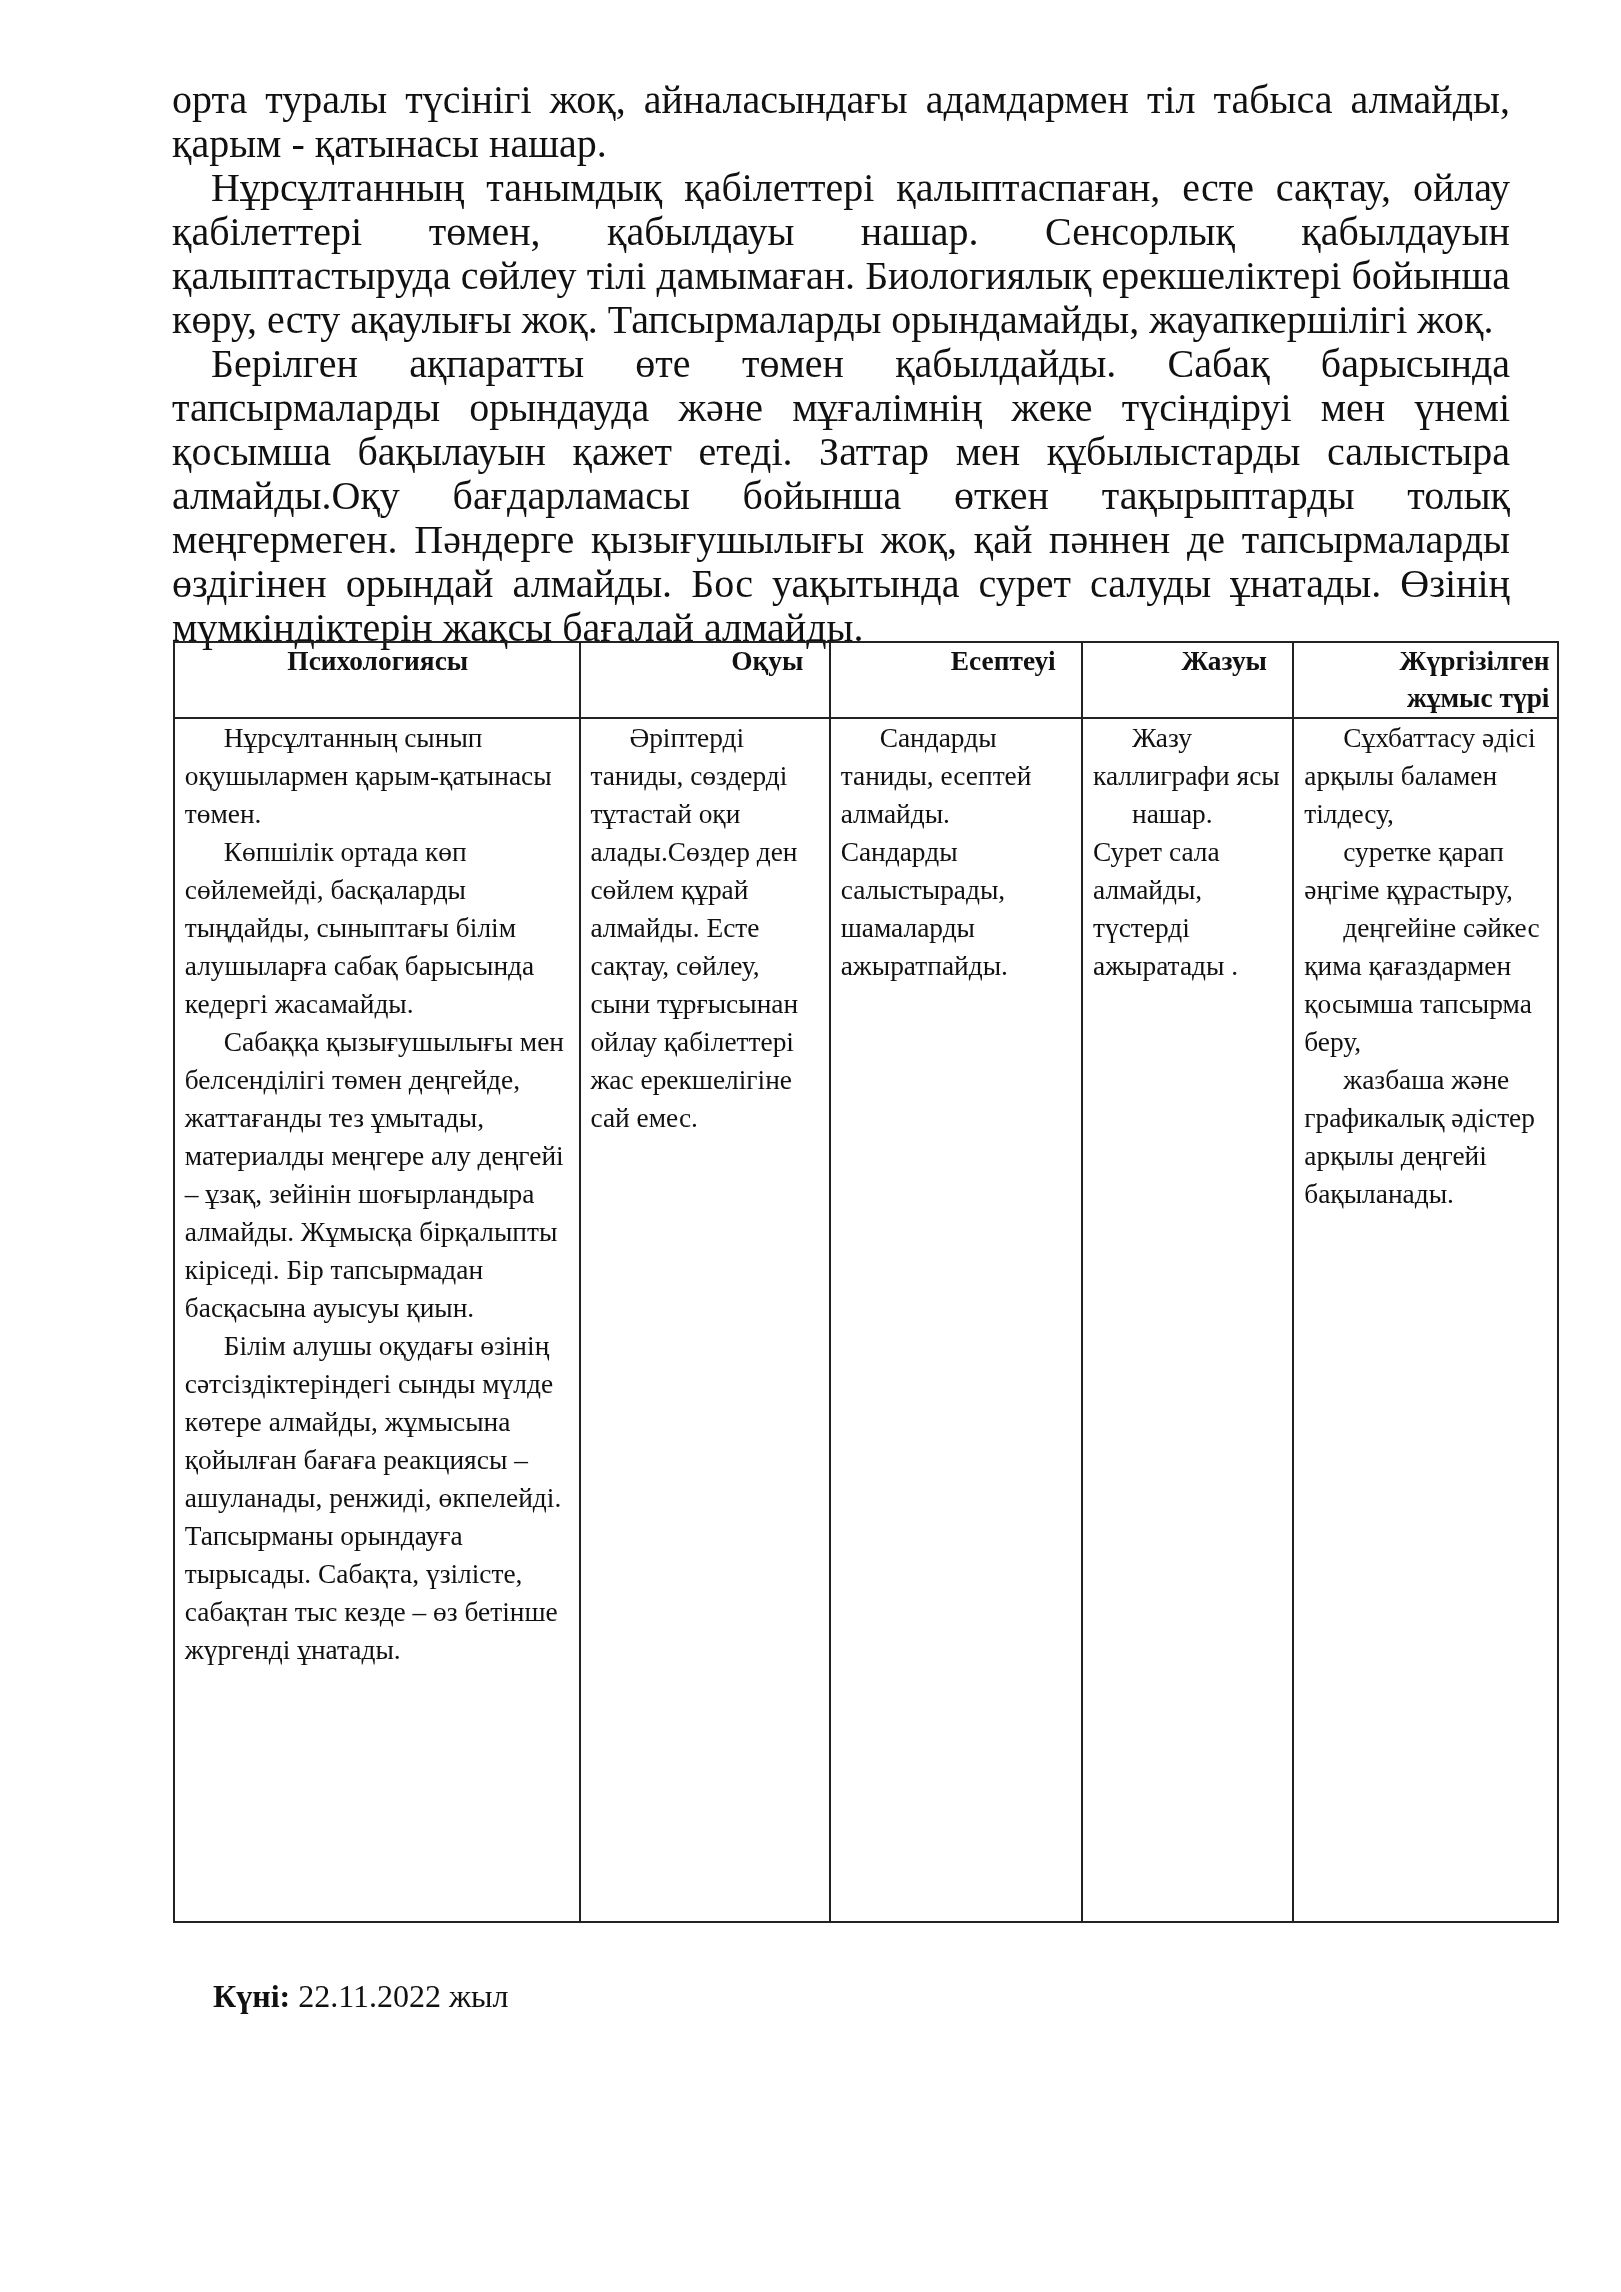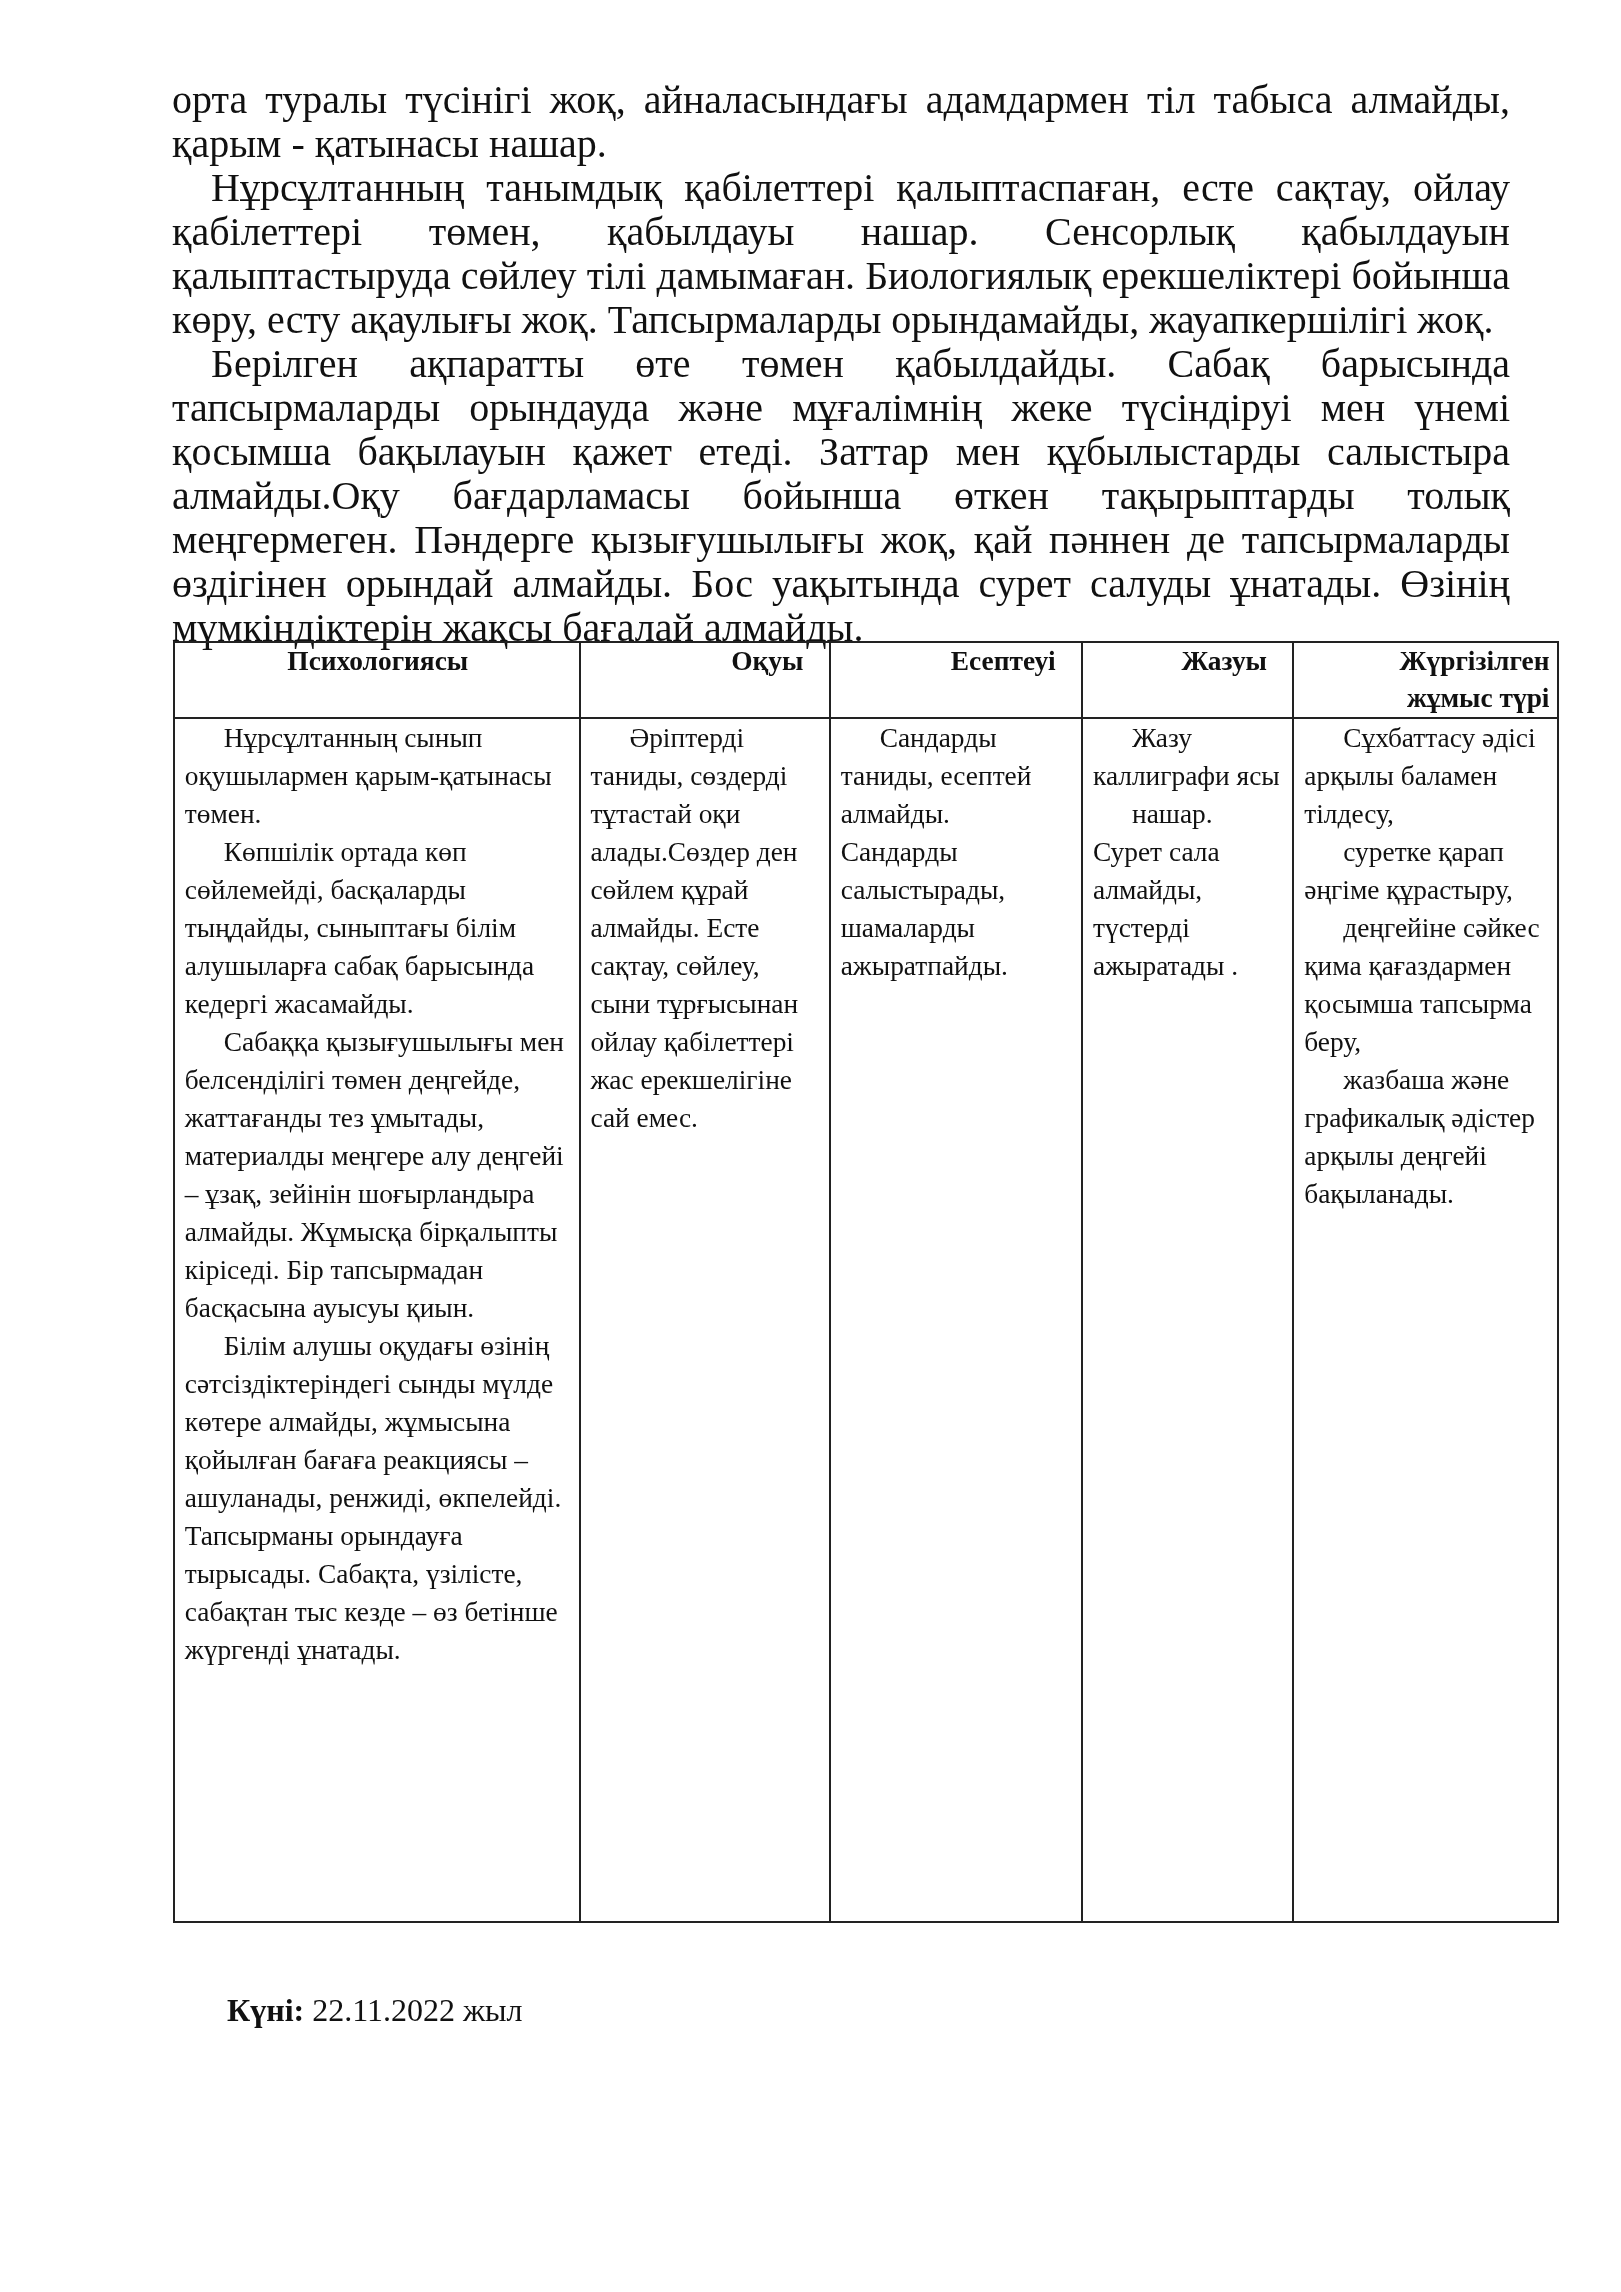--- a/index.html
+++ b/index.html
@@ -32,21 +32,21 @@
   .col1 { width: 386px; }
   .col2 { width: 213px; }
   .col3 { width: 215px; }
   .col4 { width: 174px; }
   .col5 { width: 231px; }
   td { height: 1202px; }
   .cell-p { margin: 0; }
   .cell-p.ind { text-indent: 39px; }
   .hdr-indent { display: inline-block; width: 27.4px; }
   .bottom { position: absolute; left: 172px; top: 1972px; width: 1338px; }
-  .meta-line { font-size: 32px; line-height: 44px; margin: 16px; text-indent: 39px; }
+  .meta-line { font-size: 32px; line-height: 44px; margin: 2px; text-indent: 39px; }
 </style>
 </head>
 <body>
 
 <div class="page">
   <p class="para" style="text-indent:0">орта туралы түсінігі жоқ, айналасындағы адамдармен тіл табыса алмайды, қарым - қатынасы нашар.</p>
   <p class="para indent">Нұрсұлтанның танымдық қабілеттері қалыптаспаған, есте сақтау, ойлау қабілеттері төмен, қабылдауы нашар. Сенсорлық қабылдауын қалыптастыруда сөйлеу тілі дамымаған. Биологиялық ерекшеліктері бойынша көру, есту ақаулығы жоқ. Тапсырмаларды орындамайды, жауапкершілігі жоқ.</p>
   <p class="para indent">Берілген ақпаратты өте төмен қабылдайды. Сабақ барысында тапсырмаларды орындауда және  мұғалімнің жеке  түсіндіруі мен үнемі қосымша бақылауын қажет етеді. Заттар мен құбылыстарды салыстыра алмайды.Оқу бағдарламасы бойынша өткен тақырыптарды толық меңгермеген. Пәндерге қызығушылығы жоқ, қай пәннен де тапсырмаларды өздігінен орындай  алмайды. Бос уақытында сурет салуды ұнатады. Өзінің мүмкіндіктерін жақсы бағалай алмайды.</p>
 </div>
 

